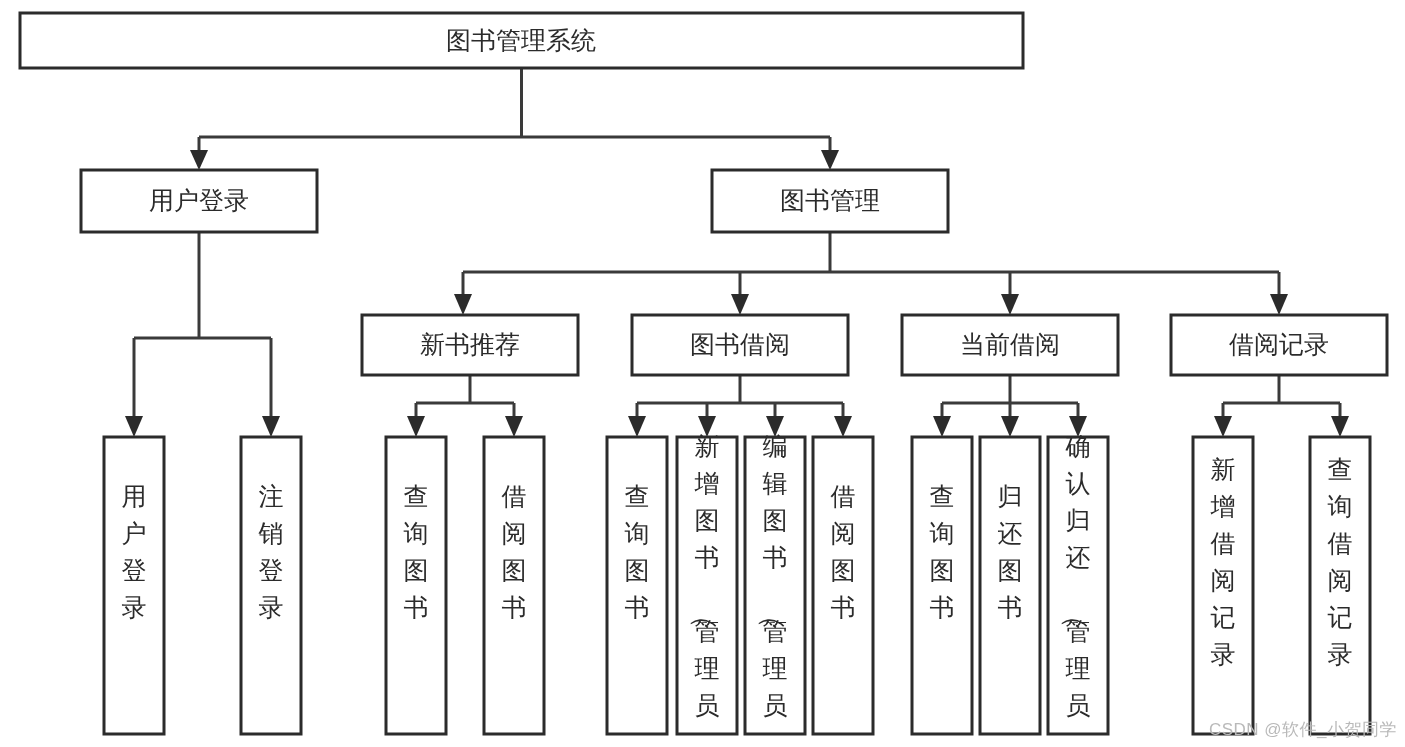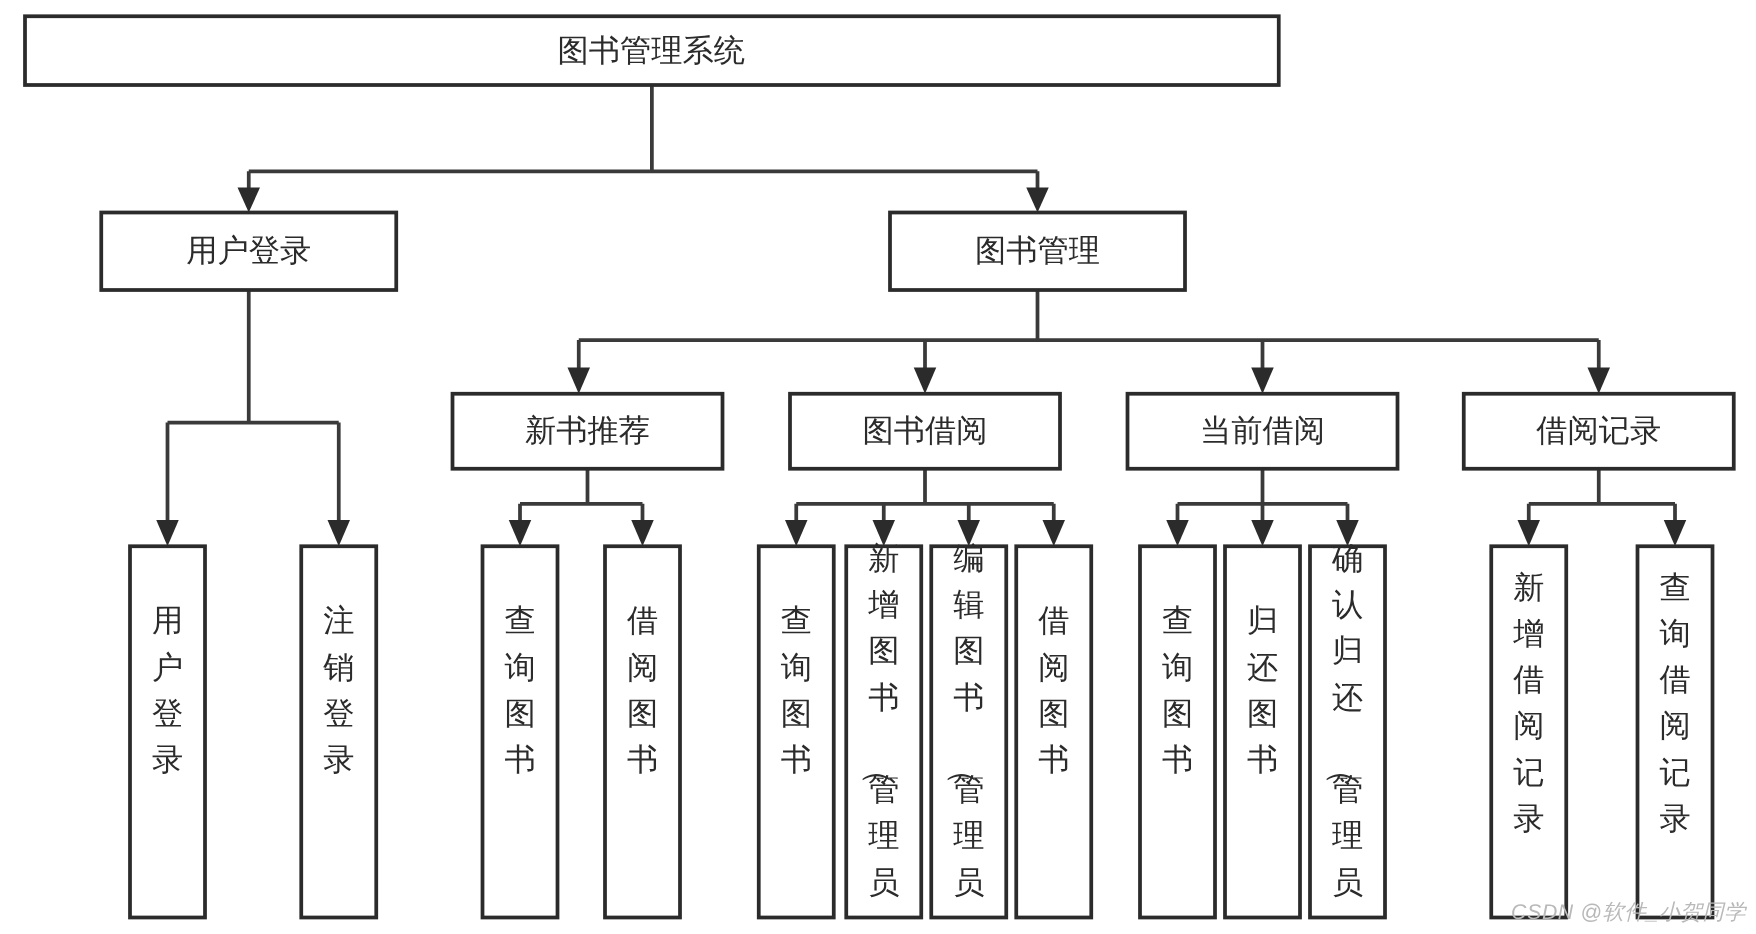--- a/index.html
+++ b/index.html
@@ -18,21 +18,21 @@
   }
   .leaf-label{
     font-family:"Liberation Sans","DejaVu Sans",sans-serif;
     fill:#2b2b2b;font-size:25px;
     text-anchor:middle;
   }
   .watermark{
     position:absolute;right:8px;bottom:6px;
     font-family:"Liberation Sans","DejaVu Sans",sans-serif;
     font-size:17px;color:#b9b9b9;letter-spacing:0.5px;
-    white-space:nowrap;user-select:none;font-style:italic;
+    white-space:nowrap;user-select:none;
   }
 </style>
 </head>
 <body>
 
 <svg id="diagram" viewBox="0 0 1405 747" xmlns="http://www.w3.org/2000/svg">
 
   <defs>
     <g id="arrowdef"></g>
   </defs>

